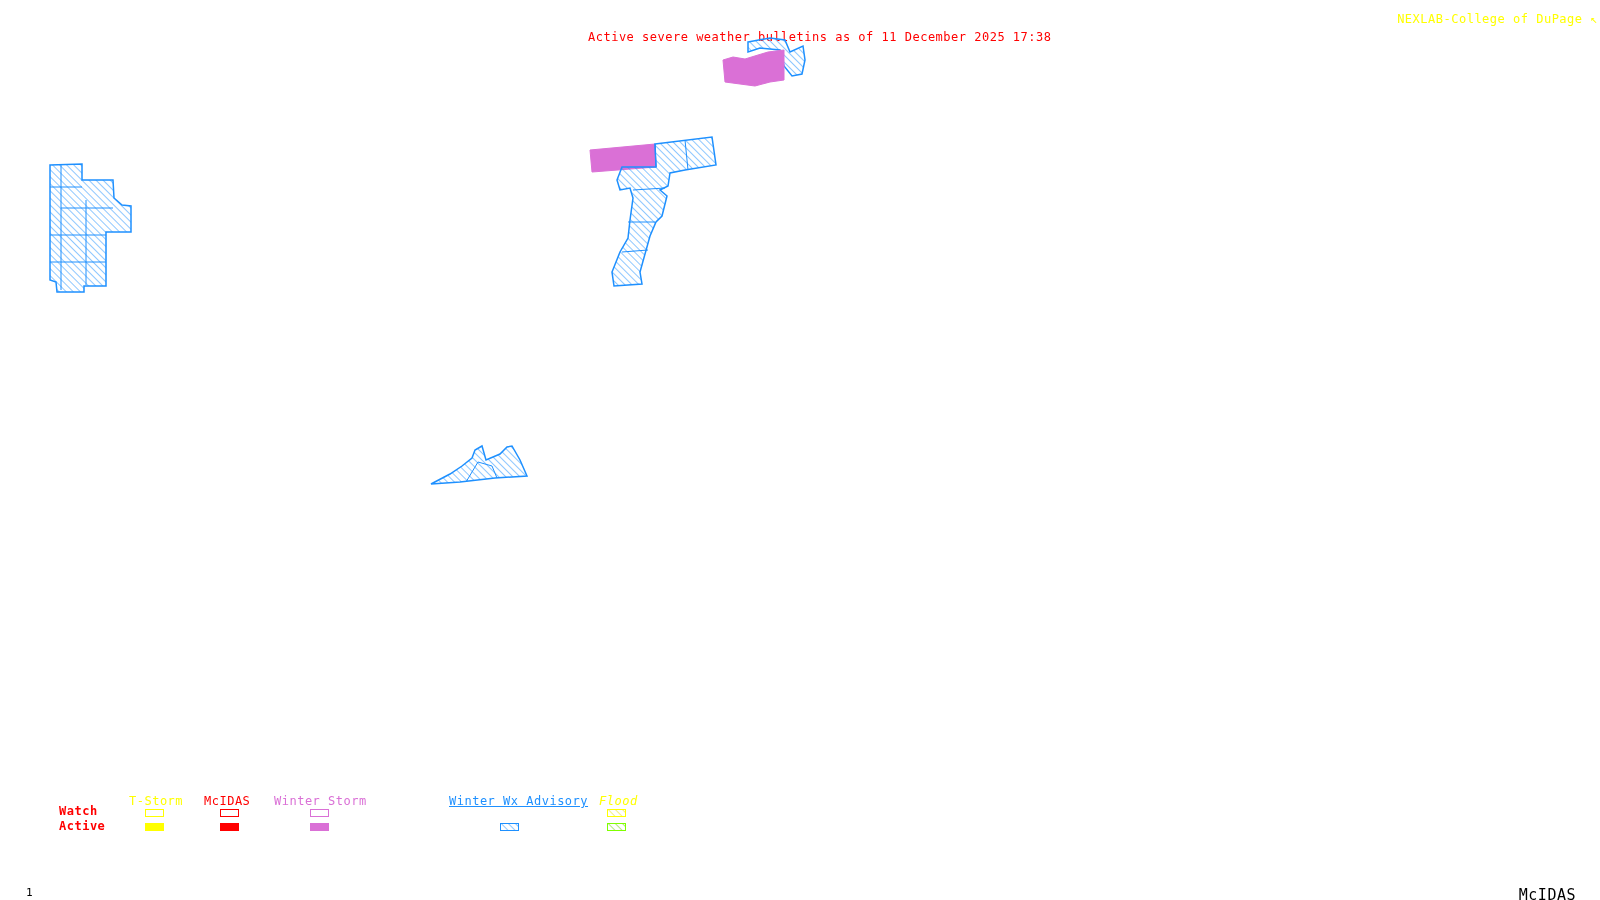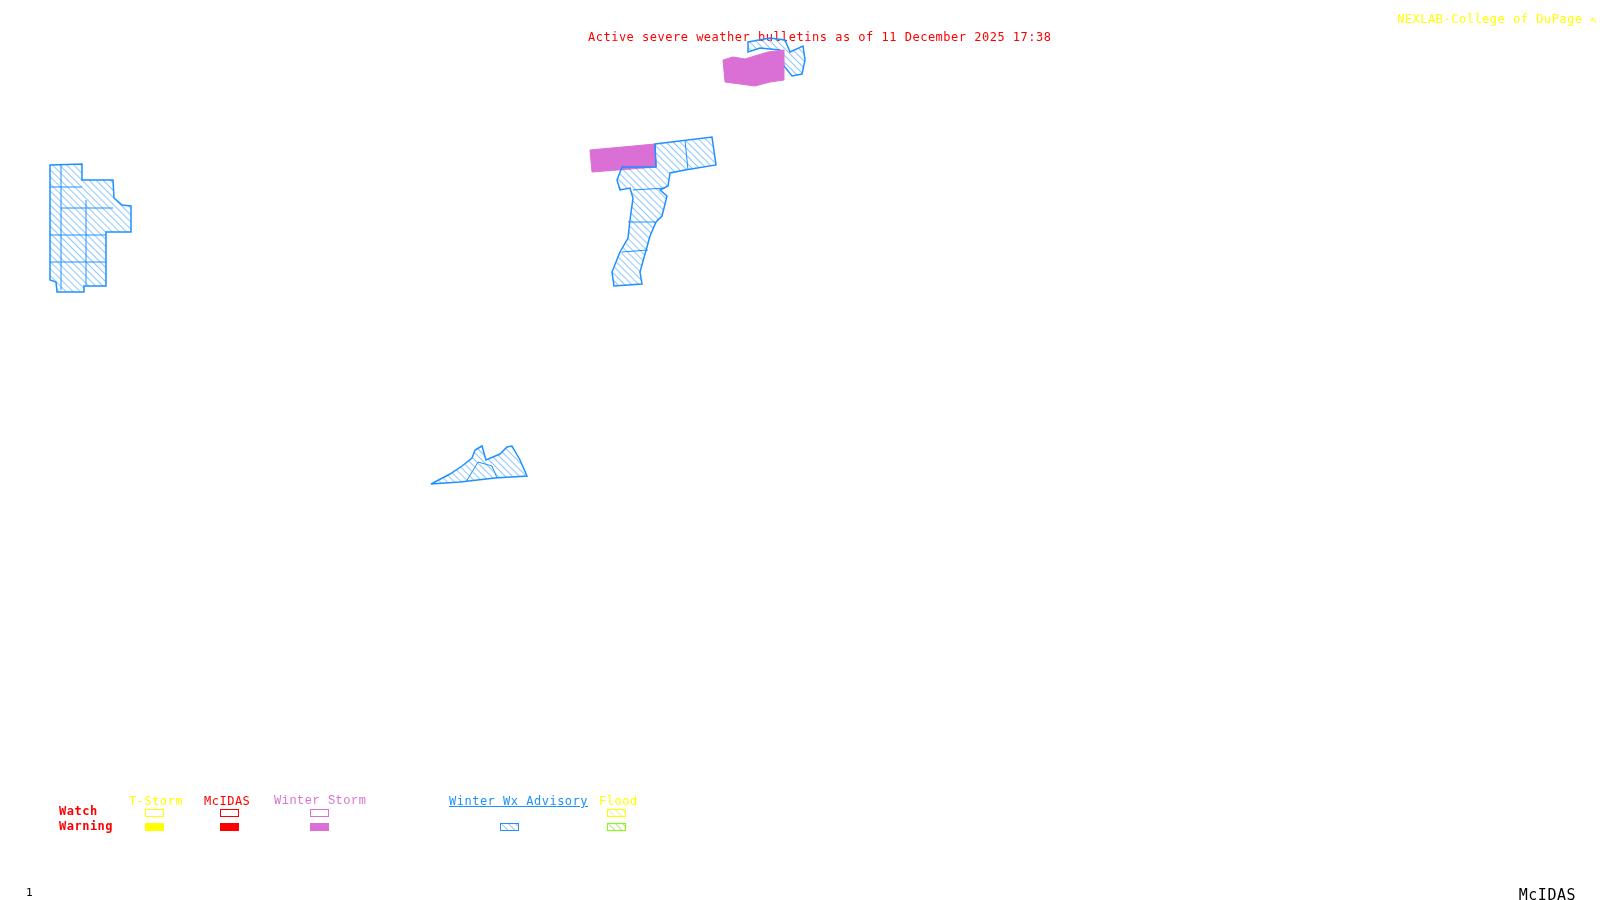--- a/index.html
+++ b/index.html
@@ -64,26 +64,26 @@
 
   <g>
     <polygon points="431,484 450,474 462,466 472,458 475,450 482,446 486,460 500,454 507,447 512,446 520,460 527,476 495,478 460,482" fill="url(#hatch-blue)" stroke="#1e90ff" stroke-width="1.5"></polygon>
     <polyline points="466,482 478,462 492,466 497,478" fill="none" stroke="#1e90ff" stroke-width="1"></polyline>
   </g>
 </svg>
 
 <div>
   <div class="lg-head txt" style="left:129px;color:#ffff00;">T-Storm</div>
   <div class="lg-head txt" style="left:204px;color:#ff0000;">McIDAS</div>
-  <div class="lg-head txt" style="left:274px;color:#da70d6;font-family:Liberation Mono, monospace;">Winter Storm</div>
+  <div class="lg-head txt" style="left:274px;color:#da70d6;">Winter Storm</div>
   <div class="lg-head txt" style="left:449px;color:#1e90ff;text-decoration:underline;">Winter Wx Advisory</div>
-  <div class="lg-head txt" style="left:599px;color:#ffff00;">Flood</div>
+  <div class="lg-head txt" style="left:599px;color:#ffff00;font-style:italic;">Flood</div>
 
   <div class="lg-row txt" style="top:804px;">Watch</div>
-  <div class="lg-row txt" style="top:819px;">Warning</div>
+  <div class="lg-row txt" style="top:819px;">Active</div>
 
   <div class="sw" style="left:145px;top:809px;border:1px solid #ffff00;"></div>
   <div class="sw" style="left:220px;top:809px;border:1px solid #ff0000;"></div>
   <div class="sw" style="left:310px;top:809px;border:1px solid #da70d6;"></div>
   <svg class="sw" style="left:607px;top:809px;" width="19" height="8">
     <rect x="0.5" y="0.5" width="18" height="7" fill="url(#hatch-yellow)" stroke="#ffff00"></rect>
   </svg>
 
   <div class="sw" style="left:145px;top:823px;background:#ffff00;"></div>
   <div class="sw" style="left:220px;top:823px;background:#ff0000;"></div>

